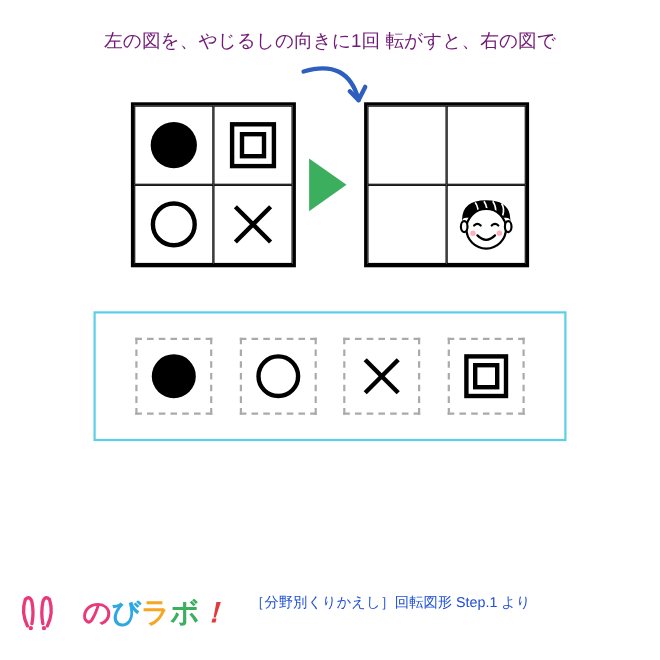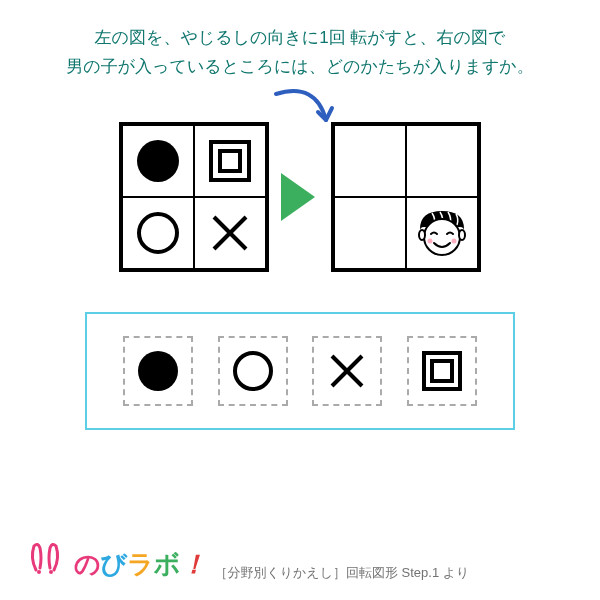--- a/index.html
+++ b/index.html
@@ -1,35 +1,34 @@
 <!DOCTYPE html>
 <html><head>
 <meta charset="utf-8">
 <style>
 *{margin:0;padding:0;box-sizing:border-box}
 body{width:600px;height:600px;background:#fff;font-family:"Hiragino Sans","Meiryo",sans-serif;position:relative}
-.instruction{color:#0f766e;font-size:17px;text-align:center;line-height:1.7;padding:24px 30px 10px}
+.instruction{color:#701a75;font-size:17px;text-align:center;line-height:1.7;padding:24px 30px 10px}
 .diagram-area{display:flex;align-items:center;justify-content:center;margin-top:30px;position:relative}
 .grid{display:grid;grid-template-columns:1fr 1fr;grid-template-rows:1fr 1fr;width:150px;height:150px;border:3px solid #000}
 .cell{border:1.5px solid #000;display:flex;align-items:center;justify-content:center;position:relative}
 .tri{width:0;height:0;border-left:34px solid #3CAF5F;border-top:24px solid transparent;border-bottom:24px solid transparent;margin:0 16px 0 12px}
 .arrow-curve{position:absolute;top:-36px;left:268px}
 .choices-box{margin:40px auto 0;width:430px;border:2px solid #5CCFE6;padding:22px 24px;display:flex;justify-content:space-around;align-items:center}
 .choice{width:70px;height:70px;border:2px dashed #aaa;display:flex;align-items:center;justify-content:center}
-.footer{position:absolute;bottom:18px;left:26px;display:flex;align-items:flex-end;gap:8px}
+.footer{position:absolute;bottom:18px;left:15px;display:flex;align-items:flex-start;gap:20px}
 .logo-text{font-size:26px;font-weight:700}
-.footer-meta{font-size:13px;color:#737373}
+.footer-meta{font-size:13px;color:#1d4ed8}
 .bunny-ears{display:inline-block;margin-right:2px}
 </style>
 </head>
 <body>
 
 <div class="instruction">
   <div>左の図を、やじるしの向きに1回 転がすと、右の図で</div>
-  <div>男の子が入っているところには、どのかたちが入りますか。</div>
 </div>
 
 <div class="diagram-area">
   <svg class="arrow-curve" width="70" height="60" viewBox="0 0 70 60">
     <path d="M 8 8 Q 48 -4 58 34" stroke="#2E5FBF" stroke-width="4" fill="none" stroke-linecap="round"></path>
     <path d="M 58 34 L 50 26 M 58 34 L 64 22" stroke="#2E5FBF" stroke-width="4" fill="none" stroke-linecap="round"></path>
   </svg>
 
   <div class="grid">
     <div class="cell">

